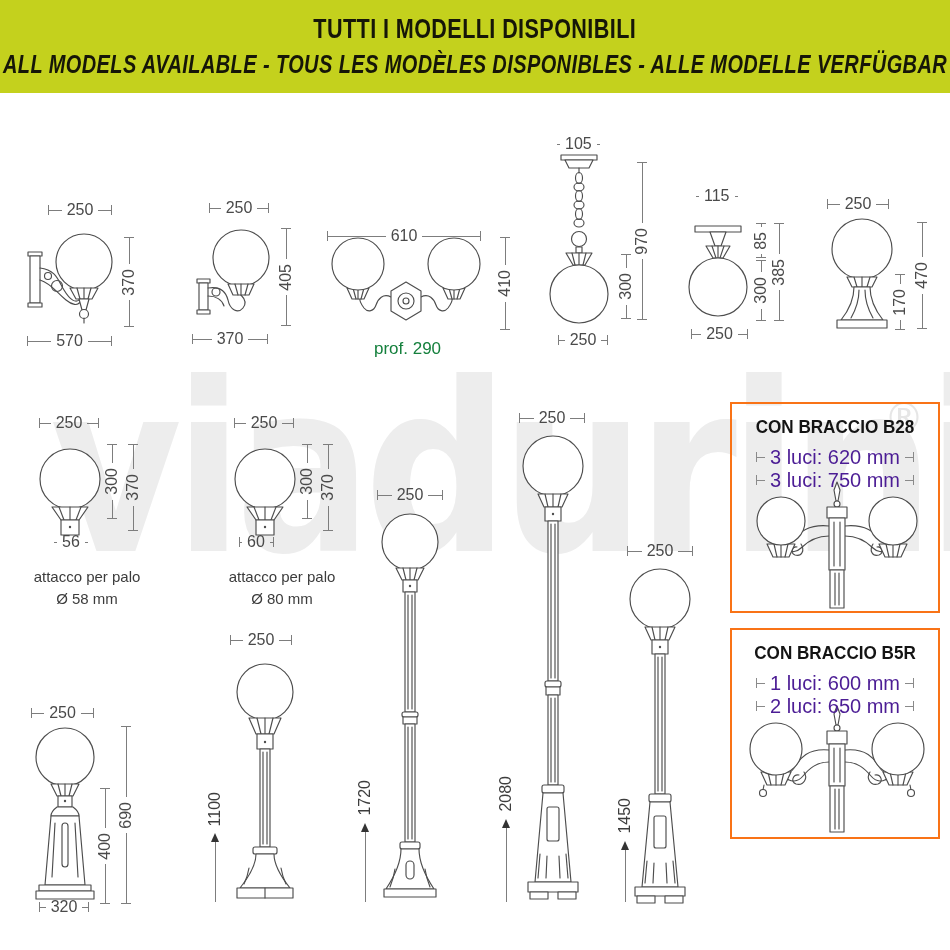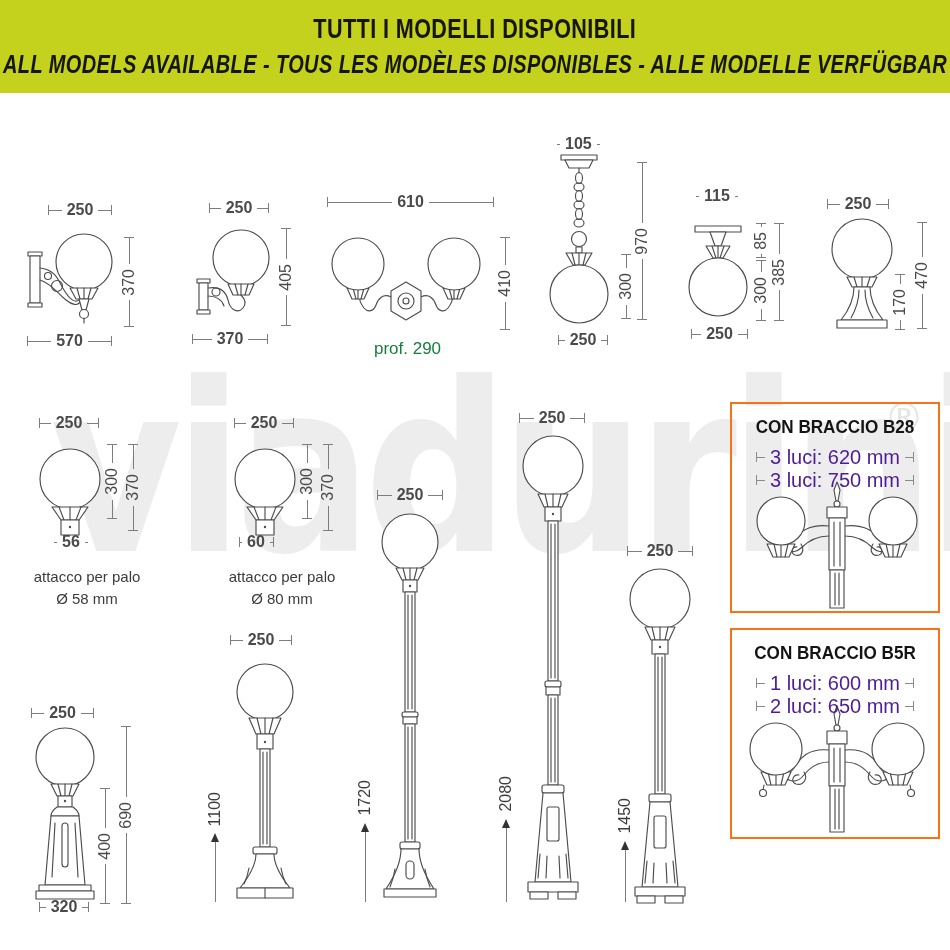--- a/index.html
+++ b/index.html
@@ -16,21 +16,21 @@
       transform:scaleX(.86);transform-origin:left top;white-space:nowrap;}
   .wm-reg{position:absolute;left:884px;top:398px;z-index:0;font-size:40px;color:#e6e6e6;
       font-family:"DejaVu Sans",sans-serif;line-height:1;}
   
   svg.draw{position:absolute;z-index:1;overflow:visible;}
   .draw path,.draw rect,.draw circle,.draw ellipse,.draw line,.draw polygon{
       stroke:#4d4d4d;stroke-width:1.15;fill:none;stroke-linejoin:round;stroke-linecap:round;}
   .draw .f{fill:#ffffff;}
   .draw .dot{fill:#4d4d4d;stroke:none;}
   
-  .dimh{position:absolute;display:flex;align-items:center;z-index:2;height:12px;font-weight:bold;}
+  .dimh{position:absolute;display:flex;align-items:center;z-index:2;height:12px;}
   .dimh .tick{width:1px;height:10px;background:#7d7d7d;}
   .dimh .dline{flex:1;height:1px;background:#7d7d7d;min-width:3px;}
   .dimh .dlabel{padding:0 5px;font-size:16px;color:#4a4a4a;line-height:1;white-space:nowrap;}
   .dimv{position:absolute;display:flex;flex-direction:column;align-items:center;z-index:2;width:12px;}
   .dimv .tick{height:1px;width:10px;background:#7d7d7d;}
   .dimv .dline{flex:1;width:1px;background:#7d7d7d;min-height:3px;}
   .dimv .dlabel{writing-mode:vertical-rl;transform:rotate(180deg);padding:5px 0;font-size:16px;
       color:#4a4a4a;line-height:1;white-space:nowrap;}
   .harr{position:absolute;display:flex;flex-direction:column;align-items:center;z-index:2;width:18px;}
   .harr .dlabel{writing-mode:vertical-rl;transform:rotate(180deg);font-size:16px;color:#3d3d3d;
@@ -138,21 +138,21 @@
     <div class="dimh" style="left:192px;top:333px;width:76px">
         <span class="tick"></span>
         <span class="dline"></span>
         <span class="dlabel">370</span>
         <span class="dline"></span>
         <span class="tick"></span>
       </div>
   </div>
 
   <div>
-    <div class="dimh" style="left:327px;top:196px;width:167px">
+    <div class="dimh" style="left:327px;top:230px;width:154px">
         <span class="tick"></span>
         <span class="dline"></span>
         <span class="dlabel">610</span>
         <span class="dline"></span>
         <span class="tick"></span>
       </div>
     <svg class="draw" style="left:328px;top:237px" width="156" height="96" viewBox="0 0 156 96">
       <path d="M63,60 C55,56 50,62 48,68 C46,74 40,76 36,71 C33,67 31,64 32,61"></path>
       <path d="M93,60 C101,56 106,62 108,68 C110,74 116,76 120,71 C123,67 125,64 124,61"></path>
       <polygon class="f" points="78,45 93,54 93,74 78,83 63,74 63,54"></polygon>

